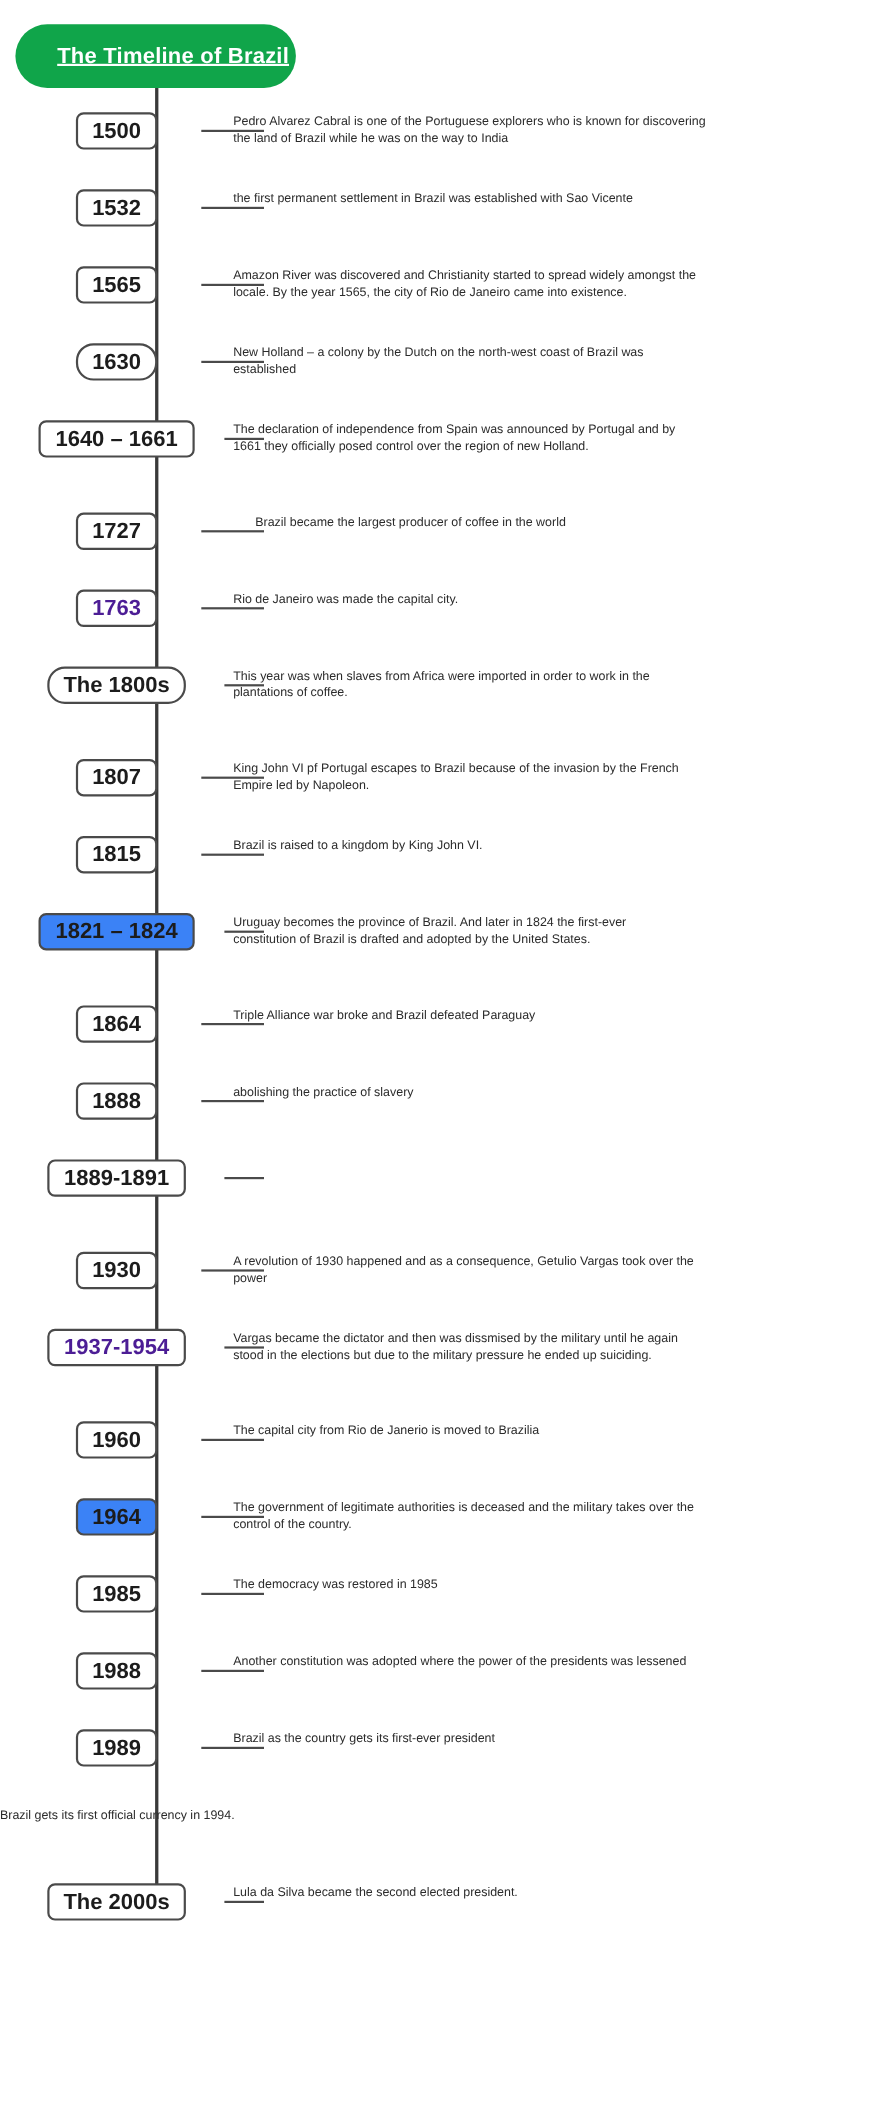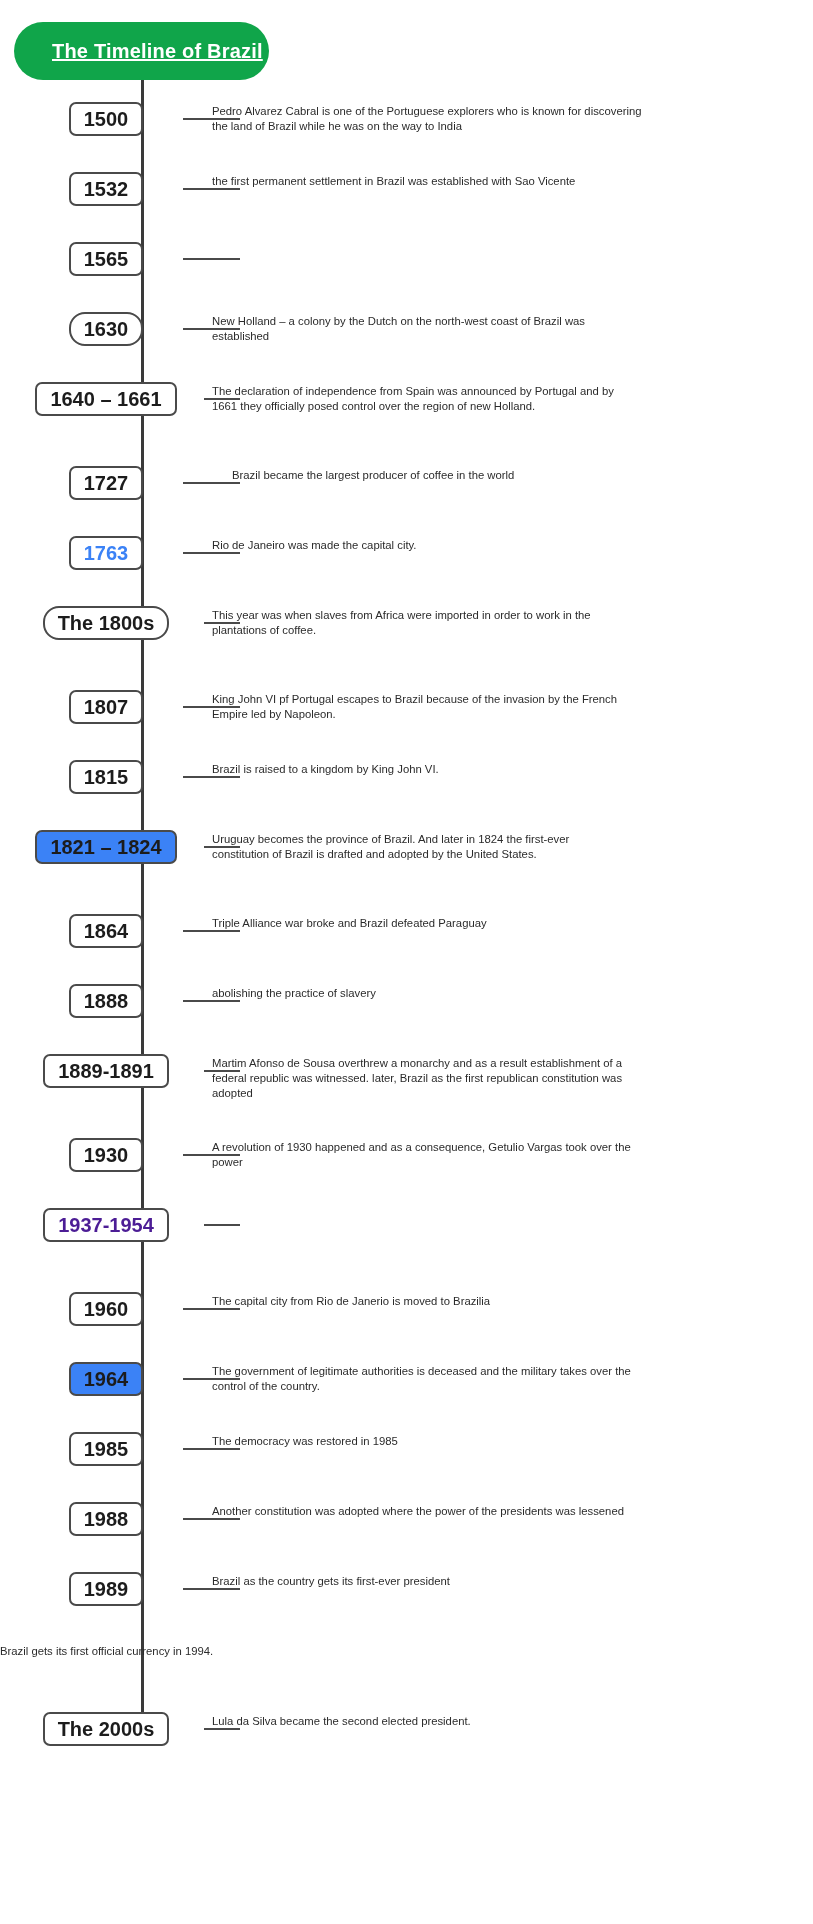--- a/index.html
+++ b/index.html
@@ -133,20 +133,23 @@
       </div>
       <div class="desc-cell">
         <div class="desc-text" style="color: rgb(43, 43, 43);">the first permanent settlement in Brazil was established with Sao Vicente</div>
       </div>
     </div>
     <div class="tl-row">
       <div class="year-cell">
         <div class="year-box" style="border-color: rgb(74, 74, 74); background: rgb(255, 255, 255); color: rgb(28, 28, 28);">1565</div>
         <div class="stub" style="left: 183px; width: 57px; background: rgb(74, 74, 74);"></div>
       </div>
+      <div class="desc-cell">
+        <div class="desc-text" style="color: rgb(43, 43, 43);">Amazon River was discovered and Christianity started to spread widely amongst the locale. By the year 1565, the city of Rio de Janeiro came into existence.</div>
+      </div>
     </div>
     <div class="tl-row">
       <div class="year-cell">
         <div class="year-box" style="border-color: rgb(74, 74, 74); background: rgb(255, 255, 255); color: rgb(28, 28, 28); border-radius: 16px;">1630</div>
         <div class="stub" style="left: 183px; width: 57px; background: rgb(74, 74, 74);"></div>
       </div>
       <div class="desc-cell">
         <div class="desc-text" style="color: rgb(43, 43, 43);">New Holland – a colony by the Dutch on the north-west coast of Brazil was established</div>
       </div>
     </div>
@@ -163,21 +166,21 @@
       <div class="year-cell">
         <div class="year-box" style="border-color: rgb(74, 74, 74); background: rgb(255, 255, 255); color: rgb(28, 28, 28);">1727</div>
         <div class="stub" style="left: 183px; width: 57px; background: rgb(74, 74, 74);"></div>
       </div>
       <div class="desc-cell">
         <div class="desc-text" style="color: rgb(43, 43, 43); padding-left: 20px;">Brazil became the largest producer of coffee in the world</div>
       </div>
     </div>
     <div class="tl-row">
       <div class="year-cell">
-        <div class="year-box" style="border-color: rgb(74, 74, 74); background: rgb(255, 255, 255); color: #3b82f6;">1763</div>
+        <div class="year-box" style="border-color: rgb(74, 74, 74); background: rgb(255, 255, 255); color: #4c1d95;">1763</div>
         <div class="stub" style="left: 183px; width: 57px; background: rgb(74, 74, 74);"></div>
       </div>
       <div class="desc-cell">
         <div class="desc-text" style="color: rgb(43, 43, 43);">Rio de Janeiro was made the capital city.</div>
       </div>
     </div>
     <div class="tl-row" style="height: 84px;">
       <div class="year-cell">
         <div class="year-box wide" style="border-color: rgb(74, 74, 74); background: rgb(255, 255, 255); color: rgb(28, 28, 28); border-radius: 16px;">The 1800s</div>
         <div class="stub" style="left: 204px; width: 36px; background: rgb(74, 74, 74);"></div>
@@ -229,38 +232,38 @@
       </div>
       <div class="desc-cell">
         <div class="desc-text" style="color: rgb(43, 43, 43);">abolishing the practice of slavery</div>
       </div>
     </div>
     <div class="tl-row" style="height: 84px;">
       <div class="year-cell">
         <div class="year-box wide" style="border-color: rgb(74, 74, 74); background: rgb(255, 255, 255); color: rgb(28, 28, 28);">1889-1891</div>
         <div class="stub" style="left: 204px; width: 36px; background: rgb(74, 74, 74);"></div>
       </div>
-      <div class="desc-cell">
-        <div class="desc-text narrow" style="color: rgb(43, 43, 43);">Martim Afonso de Sousa overthrew a monarchy and as a result establishment of a federal republic was witnessed. later, Brazil as the first republican constitution was adopted</div>
-      </div>
     </div>
     <div class="tl-row">
       <div class="year-cell">
         <div class="year-box" style="border-color: rgb(74, 74, 74); background: rgb(255, 255, 255); color: rgb(28, 28, 28);">1930</div>
         <div class="stub" style="left: 183px; width: 57px; background: rgb(74, 74, 74);"></div>
       </div>
       <div class="desc-cell">
         <div class="desc-text" style="color: rgb(43, 43, 43);">A revolution of 1930 happened and as a consequence, Getulio Vargas took over the power</div>
       </div>
     </div>
     <div class="tl-row" style="height: 84px;">
       <div class="year-cell">
         <div class="year-box wide" style="border-color: rgb(74, 74, 74); background: rgb(255, 255, 255); color: #4c1d95;">1937-1954</div>
         <div class="stub" style="left: 204px; width: 36px; background: rgb(74, 74, 74);"></div>
       </div>
+      <div class="desc-cell">
+        <div class="desc-text narrow" style="color: rgb(43, 43, 43);">Vargas became the dictator and then was dissmised by the military until he again stood in the elections but due to the military pressure he ended up suiciding.</div>
+      </div>
     </div>
     <div class="tl-row">
       <div class="year-cell">
         <div class="year-box" style="border-color: rgb(74, 74, 74); background: rgb(255, 255, 255); color: rgb(28, 28, 28);">1960</div>
         <div class="stub" style="left: 183px; width: 57px; background: rgb(74, 74, 74);"></div>
       </div>
       <div class="desc-cell">
         <div class="desc-text" style="color: rgb(43, 43, 43);">The capital city from Rio de Janerio is moved to Brazilia</div>
       </div>
     </div>

